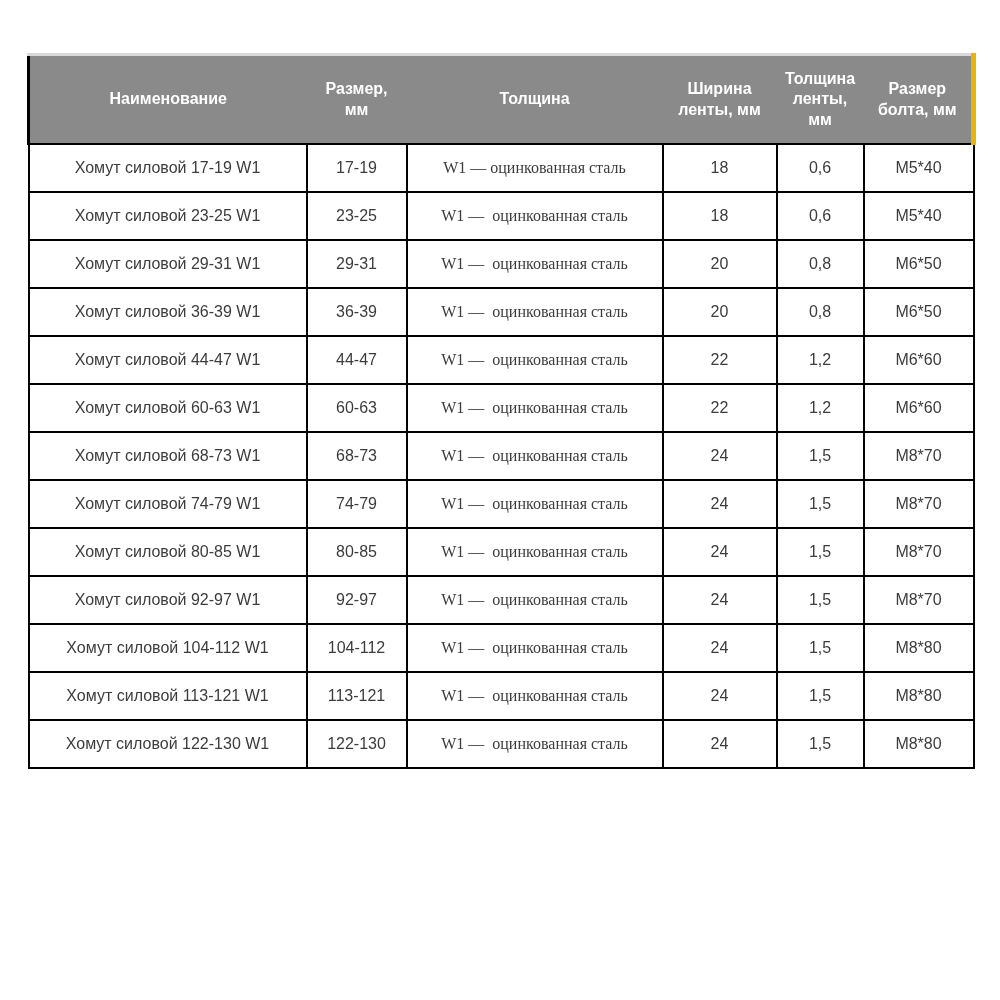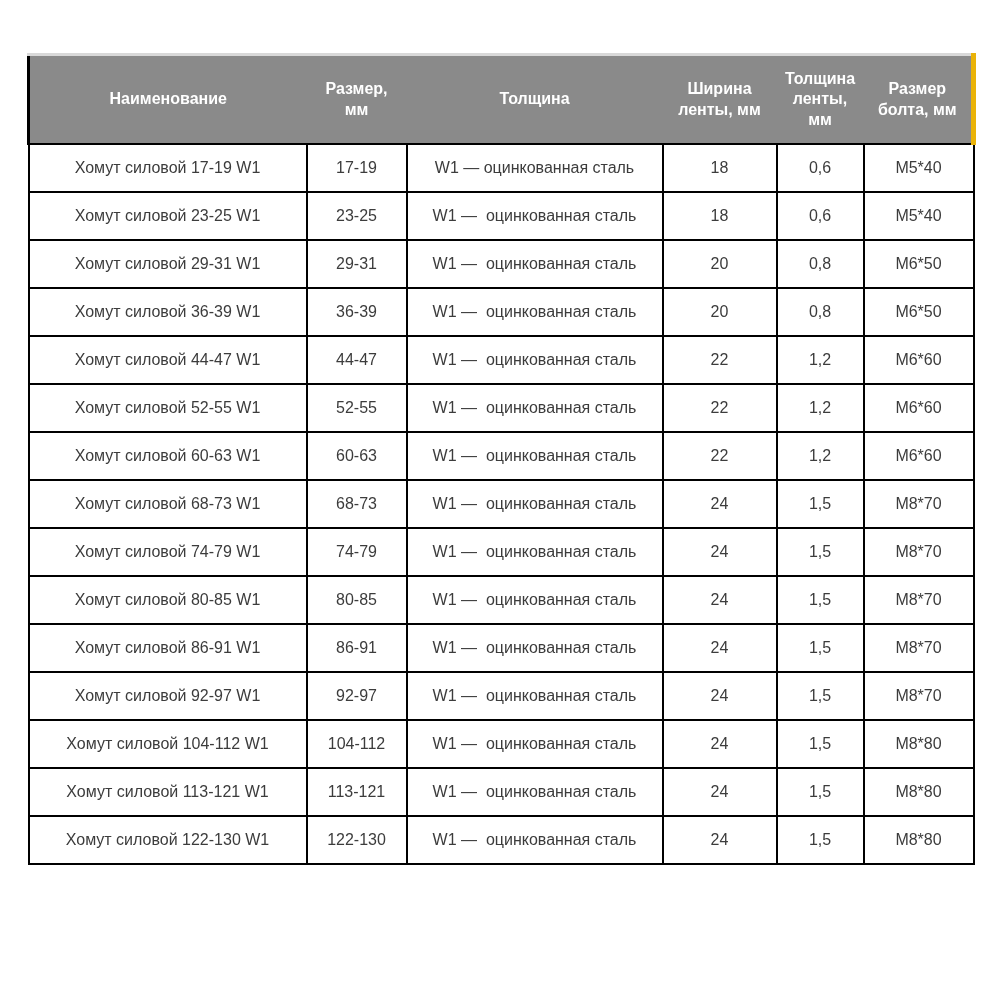--- a/index.html
+++ b/index.html
@@ -47,21 +47,21 @@
   .spec-table tbody td {
     border: 2px solid #000000;
     height: 46px;
     text-align: center;
     vertical-align: middle;
     font-size: 16px;
     color: #3c3c3c;
     padding: 0 6px;
     overflow: hidden;
   }
-  .spec-table tbody td.material { white-space: pre; }
+  .spec-table tbody td.material { white-space: pre; font-family: Liberation Serif, serif; }
 </style>
 </head>
 <body>
 
 <div class="page">
   <div class="table-wrap">
     <table class="spec-table">
       <colgroup>
         <col style="width:278px">
         <col style="width:100px">
@@ -115,28 +115,20 @@
           </tr>
           <tr>
             <td>Хомут силовой 44-47 W1</td>
             <td>44-47</td>
             <td class="material">W1 —  оцинкованная сталь</td>
             <td>22</td>
             <td>1,2</td>
             <td>M6*60</td>
           </tr>
           <tr>
-            <td>Хомут силовой 52-55 W1</td>
-            <td>52-55</td>
-            <td class="material">W1 —  оцинкованная сталь</td>
-            <td>22</td>
-            <td>1,2</td>
-            <td>M6*60</td>
-          </tr>
-          <tr>
             <td>Хомут силовой 60-63 W1</td>
             <td>60-63</td>
             <td class="material">W1 —  оцинкованная сталь</td>
             <td>22</td>
             <td>1,2</td>
             <td>M6*60</td>
           </tr>
           <tr>
             <td>Хомут силовой 68-73 W1</td>
             <td>68-73</td>
@@ -149,28 +141,20 @@
             <td>Хомут силовой 74-79 W1</td>
             <td>74-79</td>
             <td class="material">W1 —  оцинкованная сталь</td>
             <td>24</td>
             <td>1,5</td>
             <td>M8*70</td>
           </tr>
           <tr>
             <td>Хомут силовой 80-85 W1</td>
             <td>80-85</td>
-            <td class="material">W1 —  оцинкованная сталь</td>
-            <td>24</td>
-            <td>1,5</td>
-            <td>M8*70</td>
-          </tr>
-          <tr>
-            <td>Хомут силовой 86-91 W1</td>
-            <td>86-91</td>
             <td class="material">W1 —  оцинкованная сталь</td>
             <td>24</td>
             <td>1,5</td>
             <td>M8*70</td>
           </tr>
           <tr>
             <td>Хомут силовой 92-97 W1</td>
             <td>92-97</td>
             <td class="material">W1 —  оцинкованная сталь</td>
             <td>24</td>

